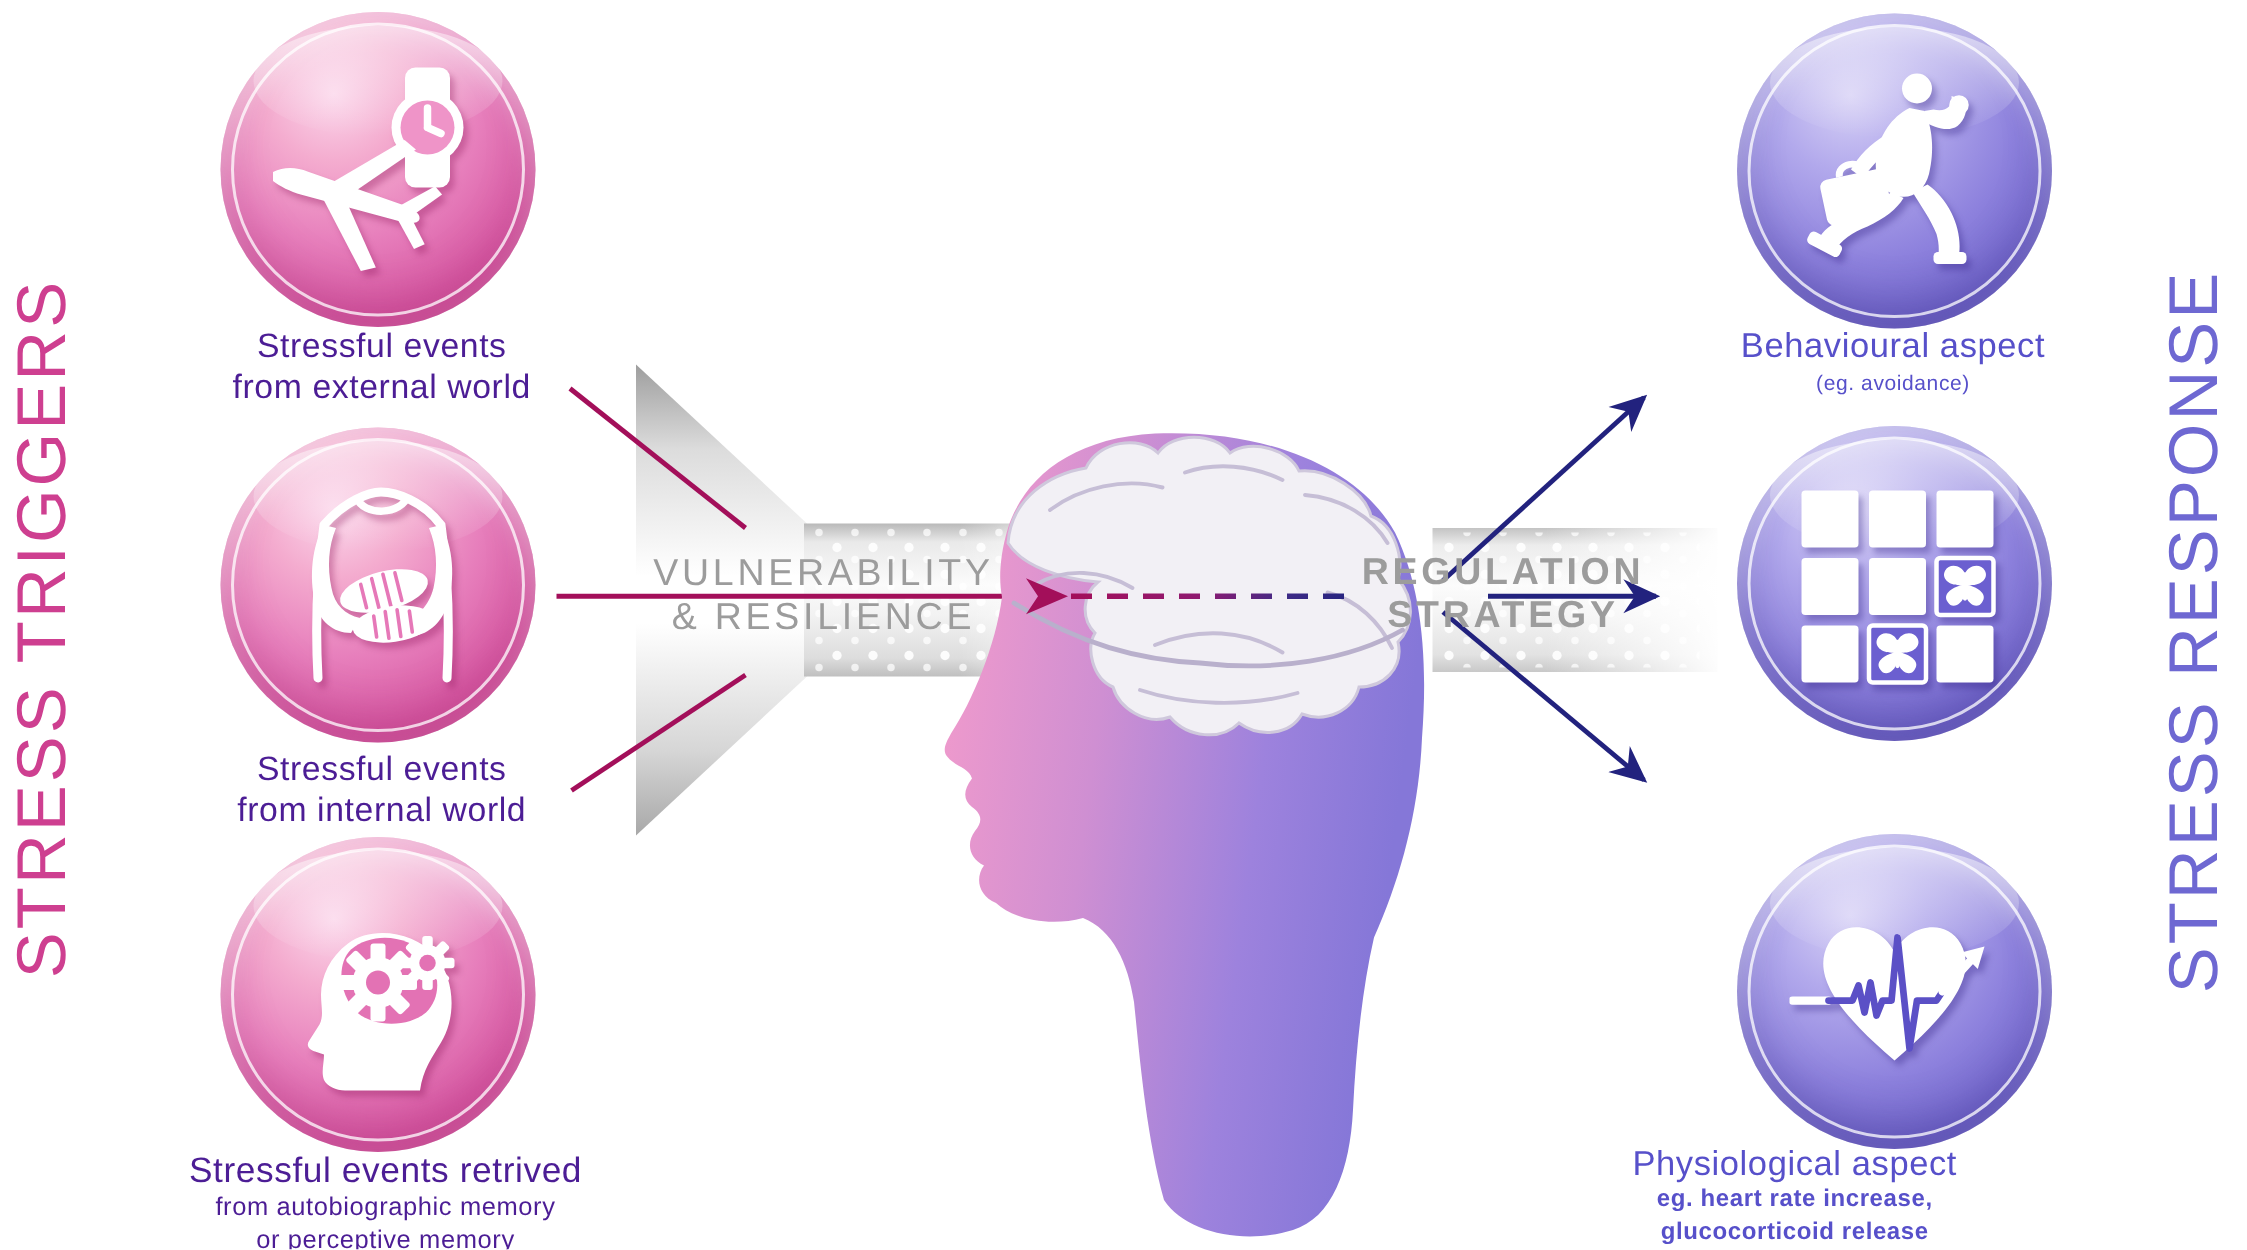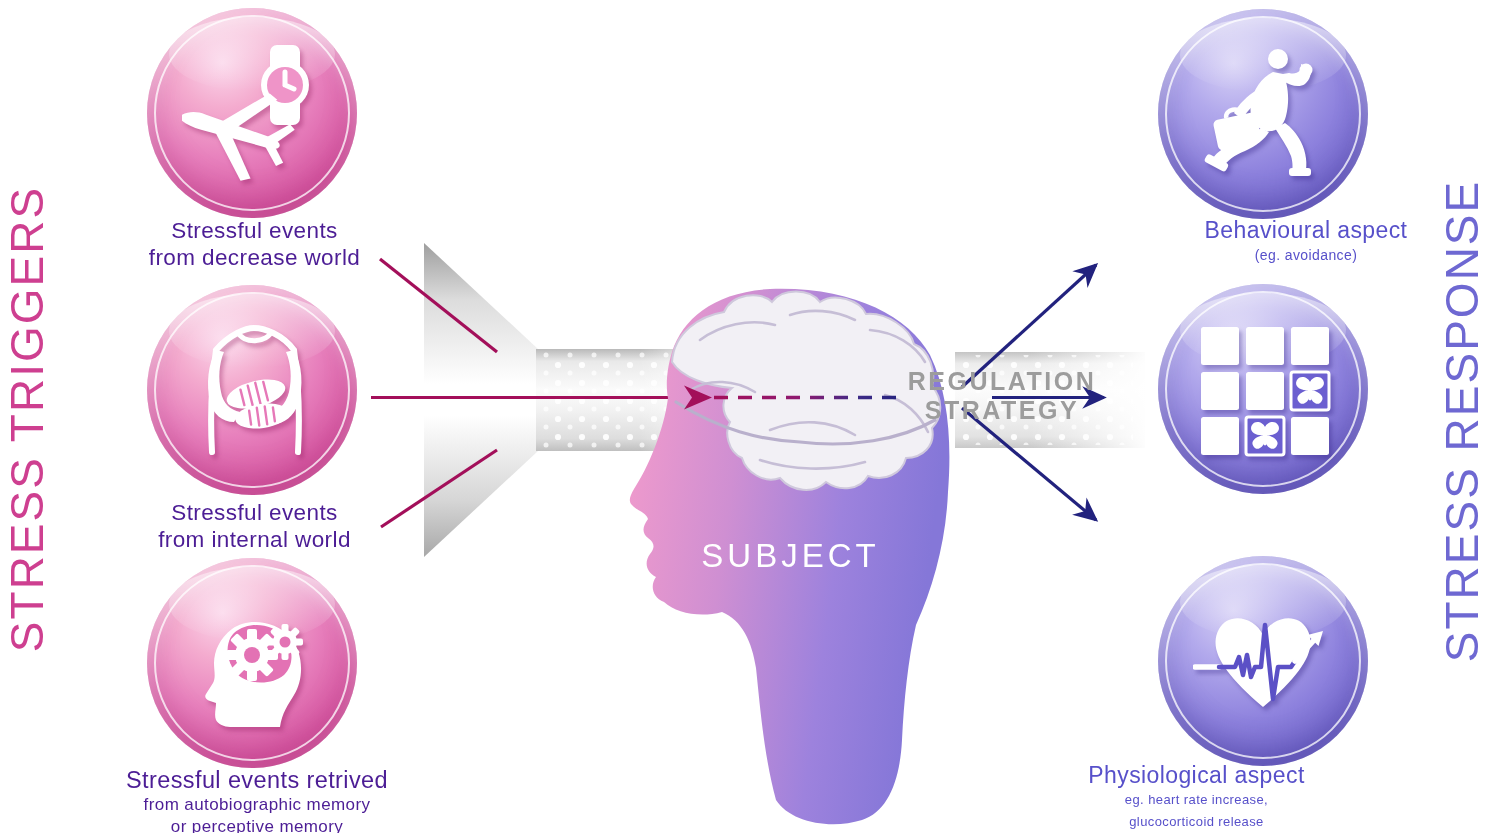--- a/index.html
+++ b/index.html
@@ -38,21 +38,21 @@
   .sphere.purple svg{filter:drop-shadow(3px 4px 2px rgba(45,30,130,.35));}
   
   .t-label{position:absolute;z-index:2;text-align:center;color:#4c1d95;
     font-size:22.5px;line-height:27px;letter-spacing:.4px;}
   .t-label .big{font-size:23.5px;line-height:28px;}
   .t-label .sub{font-size:17px;line-height:22px;}
   .r-label{position:absolute;z-index:2;text-align:center;color:#5750ca;
     font-size:23px;line-height:27px;letter-spacing:.4px;}
   .r-label .sub{font-size:14px;line-height:23px;}
   .r-label .sub.small{font-size:15.5px;line-height:21px;}
-  .r-label .sub.mid{font-size:13px;line-height:22px;}
+  .r-label .sub.mid{font-size:16px;line-height:22px;font-weight:bold;}
 </style>
 </head>
 <body>
 
 <div class="canvas">
 
   <svg class="art" width="1498" height="833" viewBox="0 0 1498 833">
     <defs>
       <linearGradient id="wedgeV" x1="0" y1="0" x2="0" y2="1">
         <stop offset="0" stop-color="#9e9e9e"></stop>
@@ -171,25 +171,28 @@
     <g stroke="#22227e" stroke-width="3.2">
       <line x1="962" y1="387" x2="1096" y2="265" marker-end="url(#navyArrow)"></line>
       <line x1="992" y1="397.5" x2="1104" y2="397.5" marker-end="url(#navyArrow)"></line>
       <line x1="962" y1="408" x2="1096" y2="520" marker-end="url(#navyArrow)"></line>
     </g>
   </svg>
 
   <div class="vlabel left">STRESS TRIGGERS</div>
   <div class="vlabel right">STRESS RESPONSE</div>
 
+  <div class="g-label" style="left:420px;top:368px;width:258px;">
+    <div>VULNERABILITY</div>
+    <div>&amp; RESILIENCE</div>
+  </div>
   <div class="g-label" style="left:873px;top:367px;width:258px;font-weight:bold;">
     <div>REGULATION</div>
     <div>STRATEGY</div>
   </div>
-  <div class="subject-label" style="left:688px;top:537px;width:205px;">SUBJECT</div>
 
   <div class="sphere pink" style="left:147px;top:8px;">
     <svg width="140" height="140" viewBox="0 0 140 140">
       <g fill="#ffffff">
         <rect x="88" y="2" width="30" height="80" rx="7"></rect>
         <circle cx="103" cy="42" r="24"></circle>
         <circle cx="103" cy="42" r="18" fill="#ef94c8"></circle>
         <path d="M103,42 L103,29 M103,42 L112,46" stroke="#ffffff" stroke-width="5" stroke-linecap="round" fill="none"></path>
         <g transform="translate(-8,8) rotate(16,60,80)">
           <path d="M4,80 C10,74 18,71 28,72 L96,76 C104,77 108,79 108,82 C108,85 103,87 95,87 L28,88 C18,88 10,86 4,83 Z"></path>
@@ -293,33 +296,33 @@
       <path d="M70,44 C62,26 36,20 26,38 C15,58 30,82 70,116 C110,82 125,58 114,38 C104,20 78,26 70,44 Z" fill="#ffffff"></path>
       <path d="M2,76 L26,76" stroke="#ffffff" stroke-width="5.5" stroke-linecap="round" fill="none"></path>
       <path d="M26,76 L42,76 L46,66 L50,84 L54,64 L58,86 L62,76 L68,76 L72,34 L80,108 L85,76 L98,76 L102,70" stroke="#5b50c6" stroke-width="4.5" fill="none" stroke-linejoin="round" stroke-linecap="round"></path>
       <path d="M102,70 L122,48" stroke="#ffffff" stroke-width="5.5" stroke-linecap="round" fill="none"></path>
       <polygon points="130,40 125.5,55 114.5,44" fill="#ffffff"></polygon>
     </svg>
   </div>
 
   <div class="t-label" style="left:97px;top:217px;width:315px;">
     <div>Stressful events</div>
-    <div>from decrease world</div>
+    <div>from external world</div>
   </div>
   <div class="t-label" style="left:97px;top:499px;width:315px;">
     <div>Stressful events</div>
     <div>from internal world</div>
   </div>
   <div class="t-label" style="left:77px;top:766px;width:360px;">
     <div class="big">Stressful events retrived</div>
     <div class="sub">from autobiographic memory</div>
     <div class="sub">or perceptive memory</div>
   </div>
 
-  <div class="r-label" style="left:1151px;top:217px;width:310px;">
+  <div class="r-label" style="left:1107px;top:217px;width:310px;">
     <div>Behavioural aspect</div>
     <div class="sub">(eg. avoidance)</div>
   </div>
   <div class="r-label" style="left:1039px;top:762px;width:315px;">
     <div>Physiological aspect</div>
     <div class="sub mid">eg. heart rate increase,</div>
     <div class="sub mid">glucocorticoid release</div>
   </div>
 
 </div>

